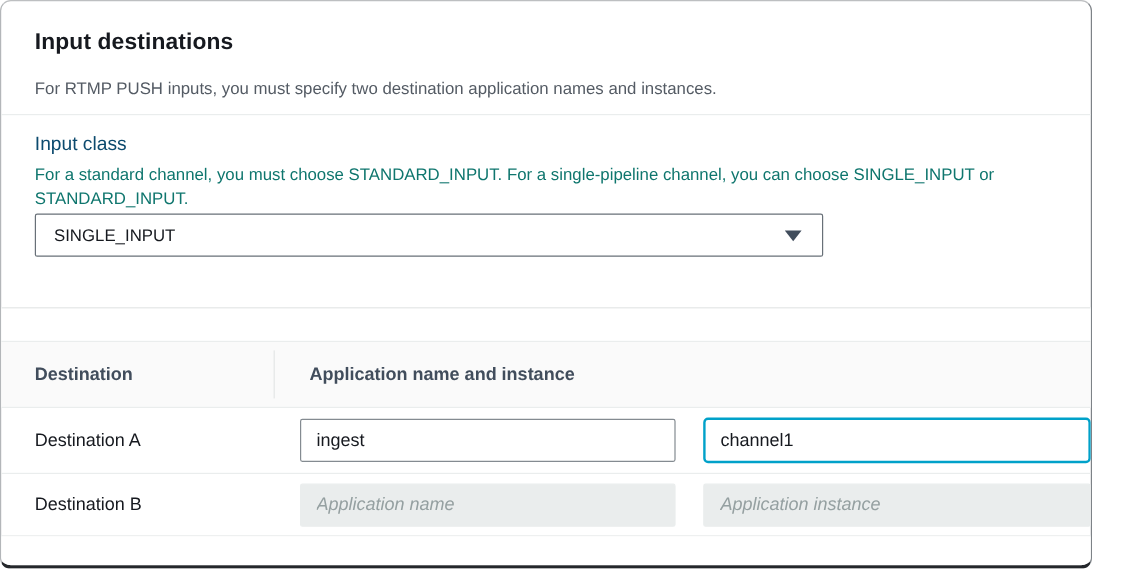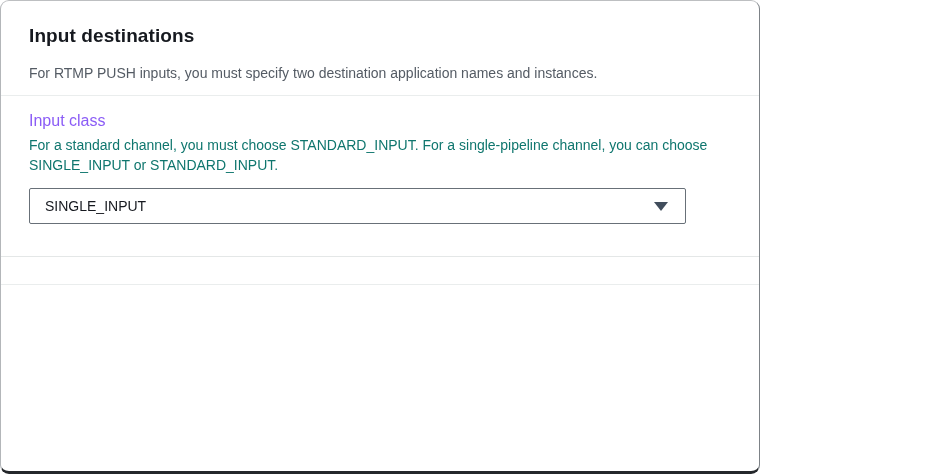--- a/index.html
+++ b/index.html
@@ -3,21 +3,21 @@
 <meta charset="utf-8">
 <style>
   * { box-sizing: border-box; margin: 0; padding: 0; }
   html, body { background: #ffffff; }
   body {
     font-family: "Liberation Sans", "DejaVu Sans", sans-serif;
     color: #16191f;
     -webkit-font-smoothing: antialiased;
   }
   .frame {
-    width: 760px; height: 474px;
+    width: 910px; height: 474px;
     background: #ffffff;
     border: 1px solid #bdbfc1;
     border-right-color: #7d8287;
     border-left-color: #b3b6b9;
     border-bottom: 3px solid #24272b;
     border-radius: 9px;
     overflow: hidden;
   }
   
   .panel-header {
@@ -36,31 +36,31 @@
     font-size: 14px;
     color: #545b64;
   }
   
   .input-class {
     height: 160px;
     padding: 16px 28px 0 28px;
   }
   .field-label {
     font-size: 16px;
-    color: #8b5cf6;
+    color: #0c4a6e;
   }
   .field-desc {
     margin-top: 5px;
     font-size: 14px;
     line-height: 20px;
     color: #0f766e;
     max-width: 870px;
   }
   .select {
-    margin-top: 13px;
+    margin-top: 3px;
     width: 657px; height: 36px;
     background: #ffffff;
     border: 1px solid #687078;
     border-radius: 2px;
     display: flex; align-items: center; justify-content: space-between;
     padding: 0 17px 0 15px;
     font-size: 14px;
     color: #16191f;
     cursor: pointer;
   }
@@ -149,16 +149,35 @@
     <div class="field-label">Input class</div>
     <p class="field-desc">For a standard channel, you must choose STANDARD_INPUT. For a single-pipeline channel, you can choose SINGLE_INPUT or STANDARD_INPUT.</p>
     <div class="select">
       <span>SINGLE_INPUT</span>
       <span class="caret"></span>
     </div>
   </section>
 
   <div class="section-gap"></div>
 
+  <section>
+    <div class="t-header">
+      <div class="th-cell th-dest">Destination</div>
+      <div class="v-div"></div>
+      <div class="th-cell th-app">Application name and instance</div>
+    </div>
+
+    <div class="t-row row-a">
+      <div class="row-label">Destination A</div>
+      <input type="text" class="text-input input-name" value="ingest" style="">
+      <input type="text" class="text-input input-instance focused" value="channel1" style="">
+    </div>
+
+    <div class="t-row row-b">
+      <div class="row-label">Destination B</div>
+      <input type="text" class="text-input input-name disabled" disabled="" placeholder="Application name" style="">
+      <input type="text" class="text-input input-instance disabled" disabled="" placeholder="Application instance" style="">
+    </div>
+  </section>
 
   <div class="footer-space"></div>
 
 </div>
 
 </body></html>

